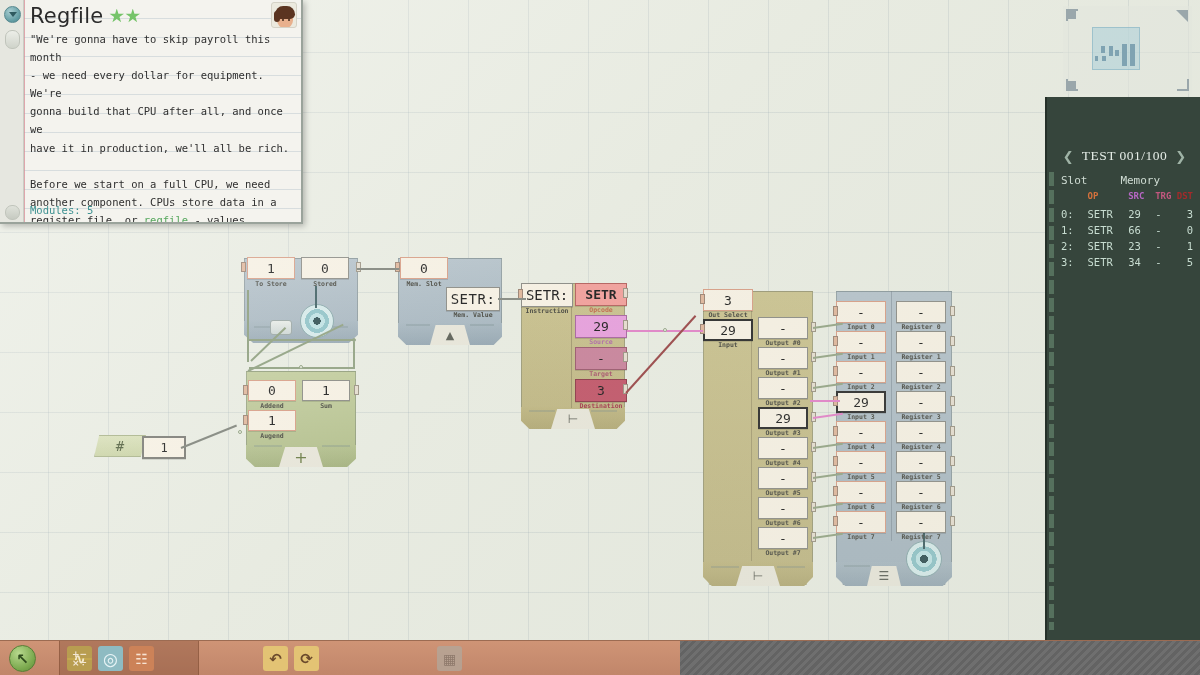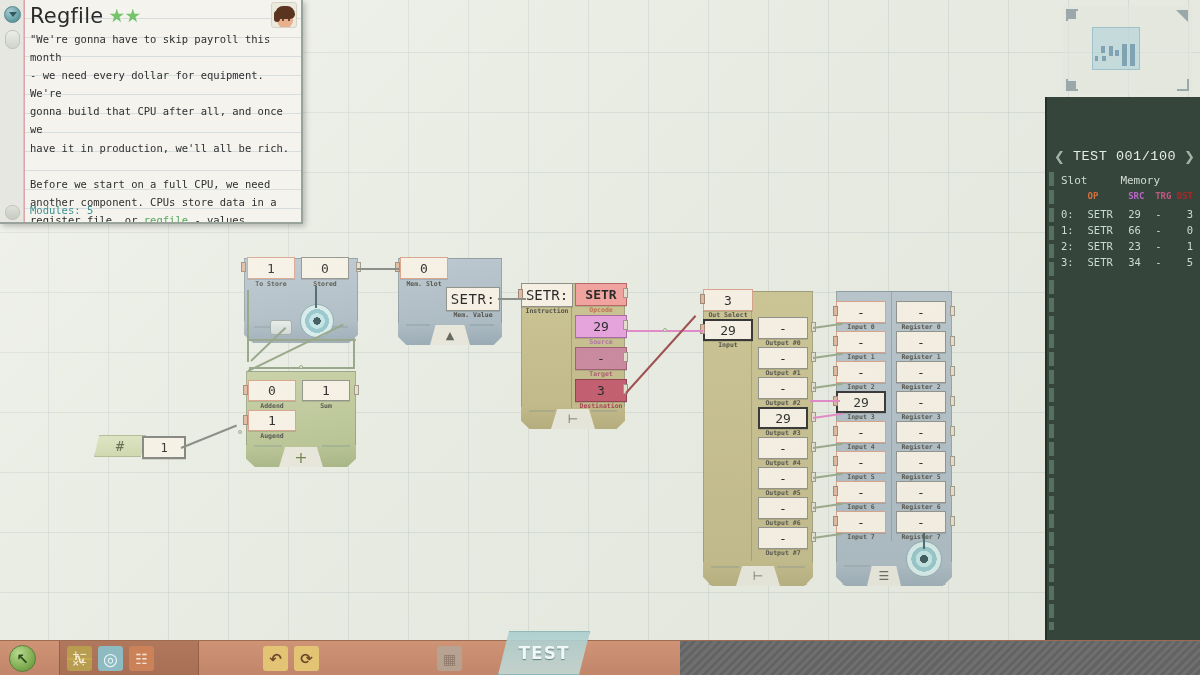--- a/index.html
+++ b/index.html
@@ -162,21 +162,21 @@
     font-size:19px;color:#e8eee9;font-family:"DejaVu Sans",sans-serif;
   }
   #memory .test-row{
     position:absolute;left:0;top:48px;width:155px;height:22px;
     display:flex;align-items:center;justify-content:center;gap:8px;
   }
   #memory .test-row .arrow{
     color:#9fb3a6;font-size:13px;cursor:pointer;user-select:none;
   }
   #memory .test-label{
-    font-family:Liberation Mono, monospace;font-size:13.5px;color:#e4ece6;letter-spacing:.5px;
+    font-family:Liberation Serif, serif;font-size:13.5px;color:#e4ece6;letter-spacing:.5px;
   }
   #memory .rail{
     position:absolute;left:2px;top:75px;width:5px;bottom:10px;
     background:repeating-linear-gradient(to bottom,#55705d 0 14px,#36453c 14px 18px);
   }
   #memory table{
     position:absolute;left:14px;top:76px;width:132px;
     border-collapse:collapse;
     font-family:"DejaVu Sans Mono",monospace; font-size:10.5px;
   }
@@ -774,17 +774,14 @@
       </div>
       <div class="tb-icon redo">
         <span>⟳</span>
       </div>
       <div class="tb-icon trash" style="margin-left:112px;">
         <span>▦</span>
       </div>
     </div>
   </div>
 
-  <div id="test-tab">
-    <span>TEST</span>
-  </div>
 
 </div>
 
 </body></html>

